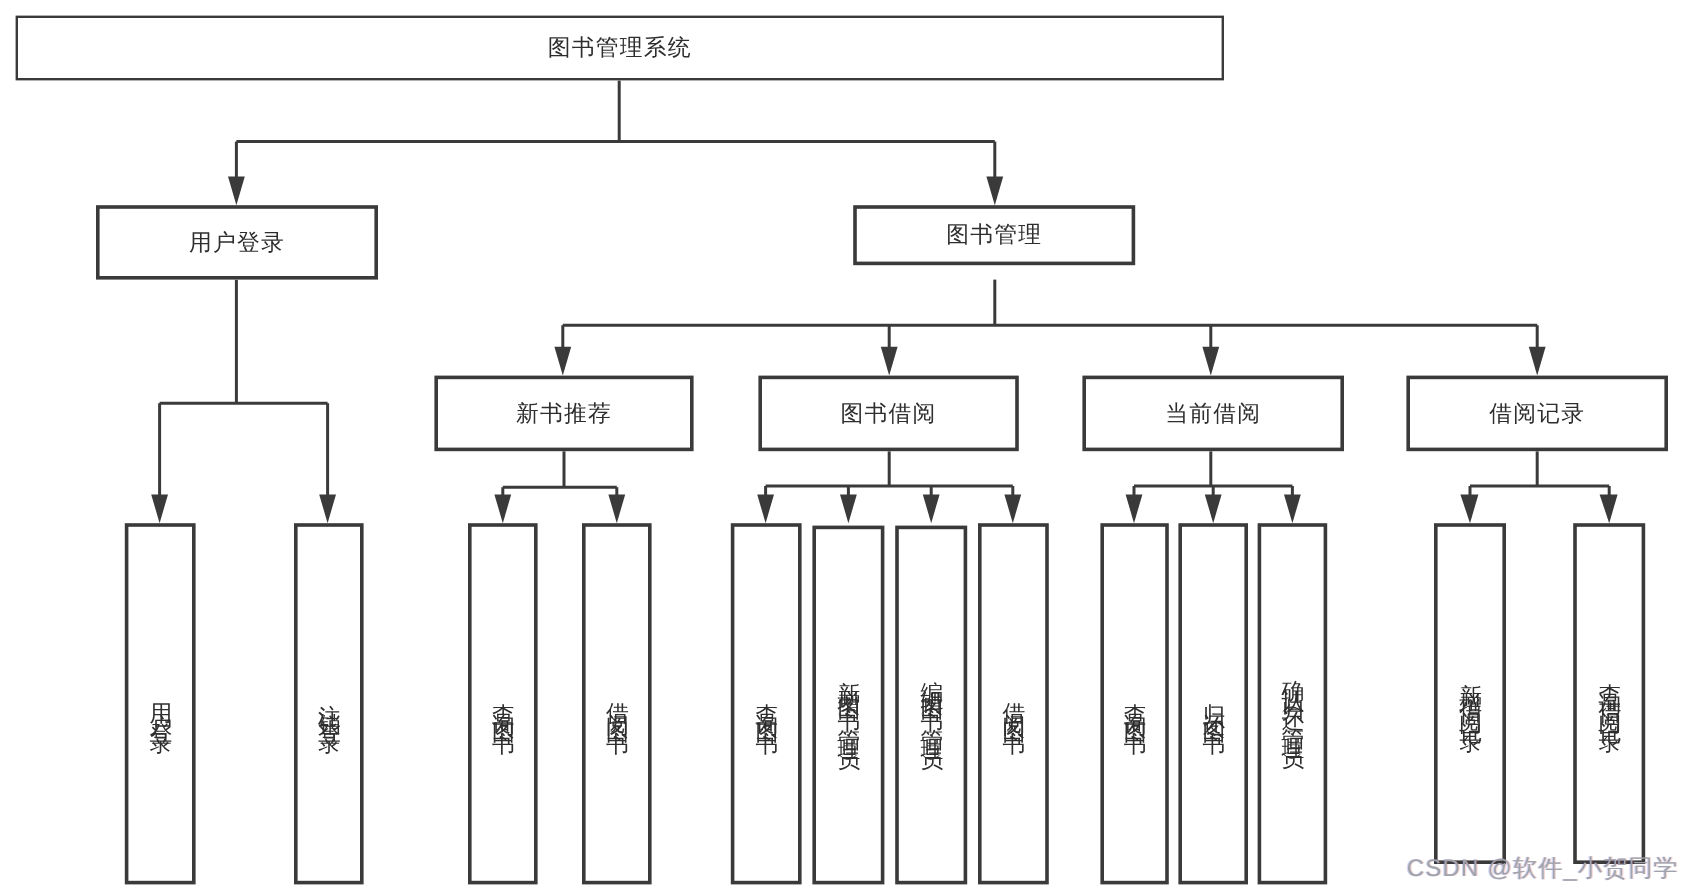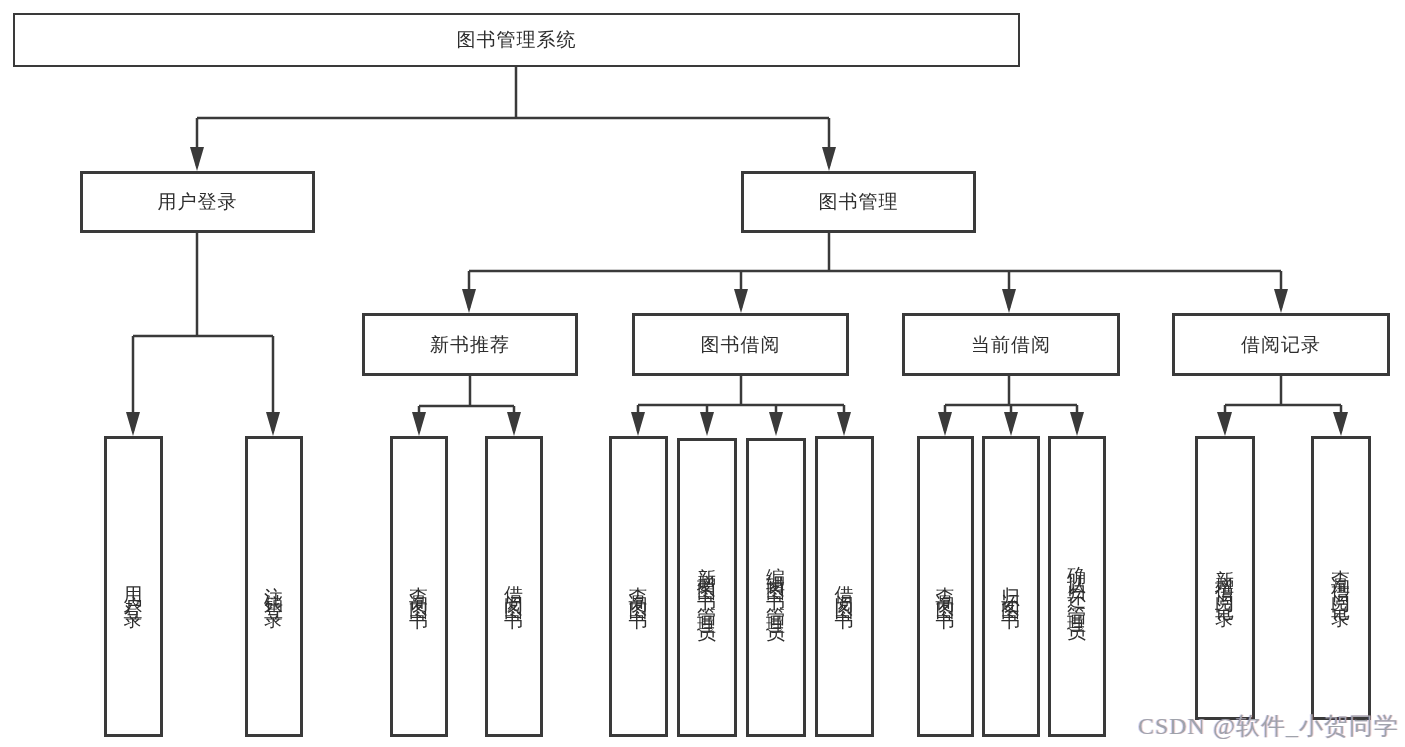--- a/index.html
+++ b/index.html
@@ -31,26 +31,25 @@
     text-orientation:mixed;
     letter-spacing:8px;
     line-height:1;
     font-size:19px;
   }
   .watermark{
     position:absolute;
     z-index:3;
     right:6px;
     top:710px;
-    font-size:24px;
+    font-size:20px;
     color:#9fa3ab;
     letter-spacing:1px;
     text-shadow:1px 0 0 rgba(216,96,96,0.25), -1px 0 0 rgba(96,96,216,0.25);
     white-space:nowrap;
-    font-family:Liberation Serif, serif;
   }
 </style>
 </head>
 <body>
 
 <div id="canvas">
 
   <svg id="wires" width="1405" height="747" viewBox="0 0 1405 747">
     <g stroke="#3a3a3a" stroke-width="2.5" fill="none">
 
@@ -117,21 +116,21 @@
     </g>
   </svg>
 
   <div class="box root" style="left:13px;top:13px;width:1007px;height:54px;">
     <span>图书管理系统</span>
   </div>
 
   <div class="box" style="left:80px;top:171px;width:235px;height:62px;">
     <span>用户登录</span>
   </div>
-  <div class="box" style="left:711px;top:171px;width:235px;height:62px;margin-left:30px;">
+  <div class="box" style="left:711px;top:171px;width:235px;height:50px;">
     <span>图书管理</span>
   </div>
 
   <div class="box" style="left:362px;top:313px;width:216px;height:63px;">
     <span>新书推荐</span>
   </div>
   <div class="box" style="left:902px;top:313px;width:218px;height:63px;">
     <span>当前借阅</span>
   </div>
   <div class="box" style="left:632px;top:313px;width:217px;height:63px;">

